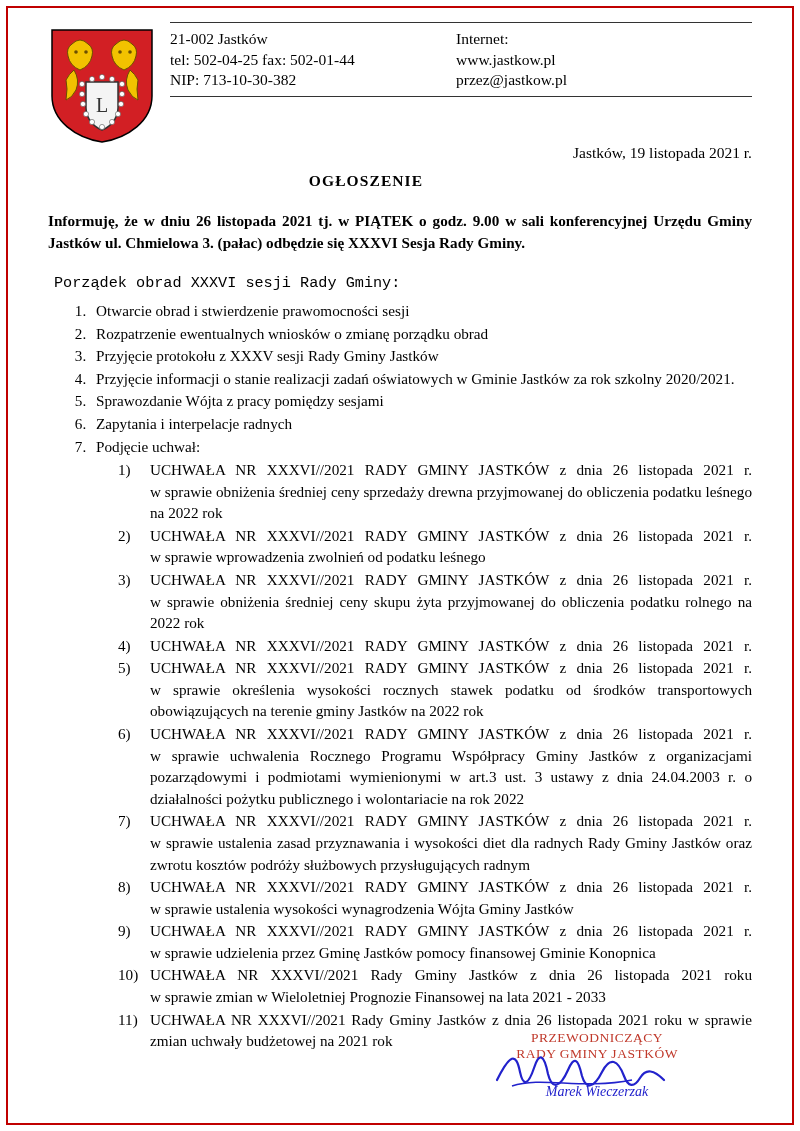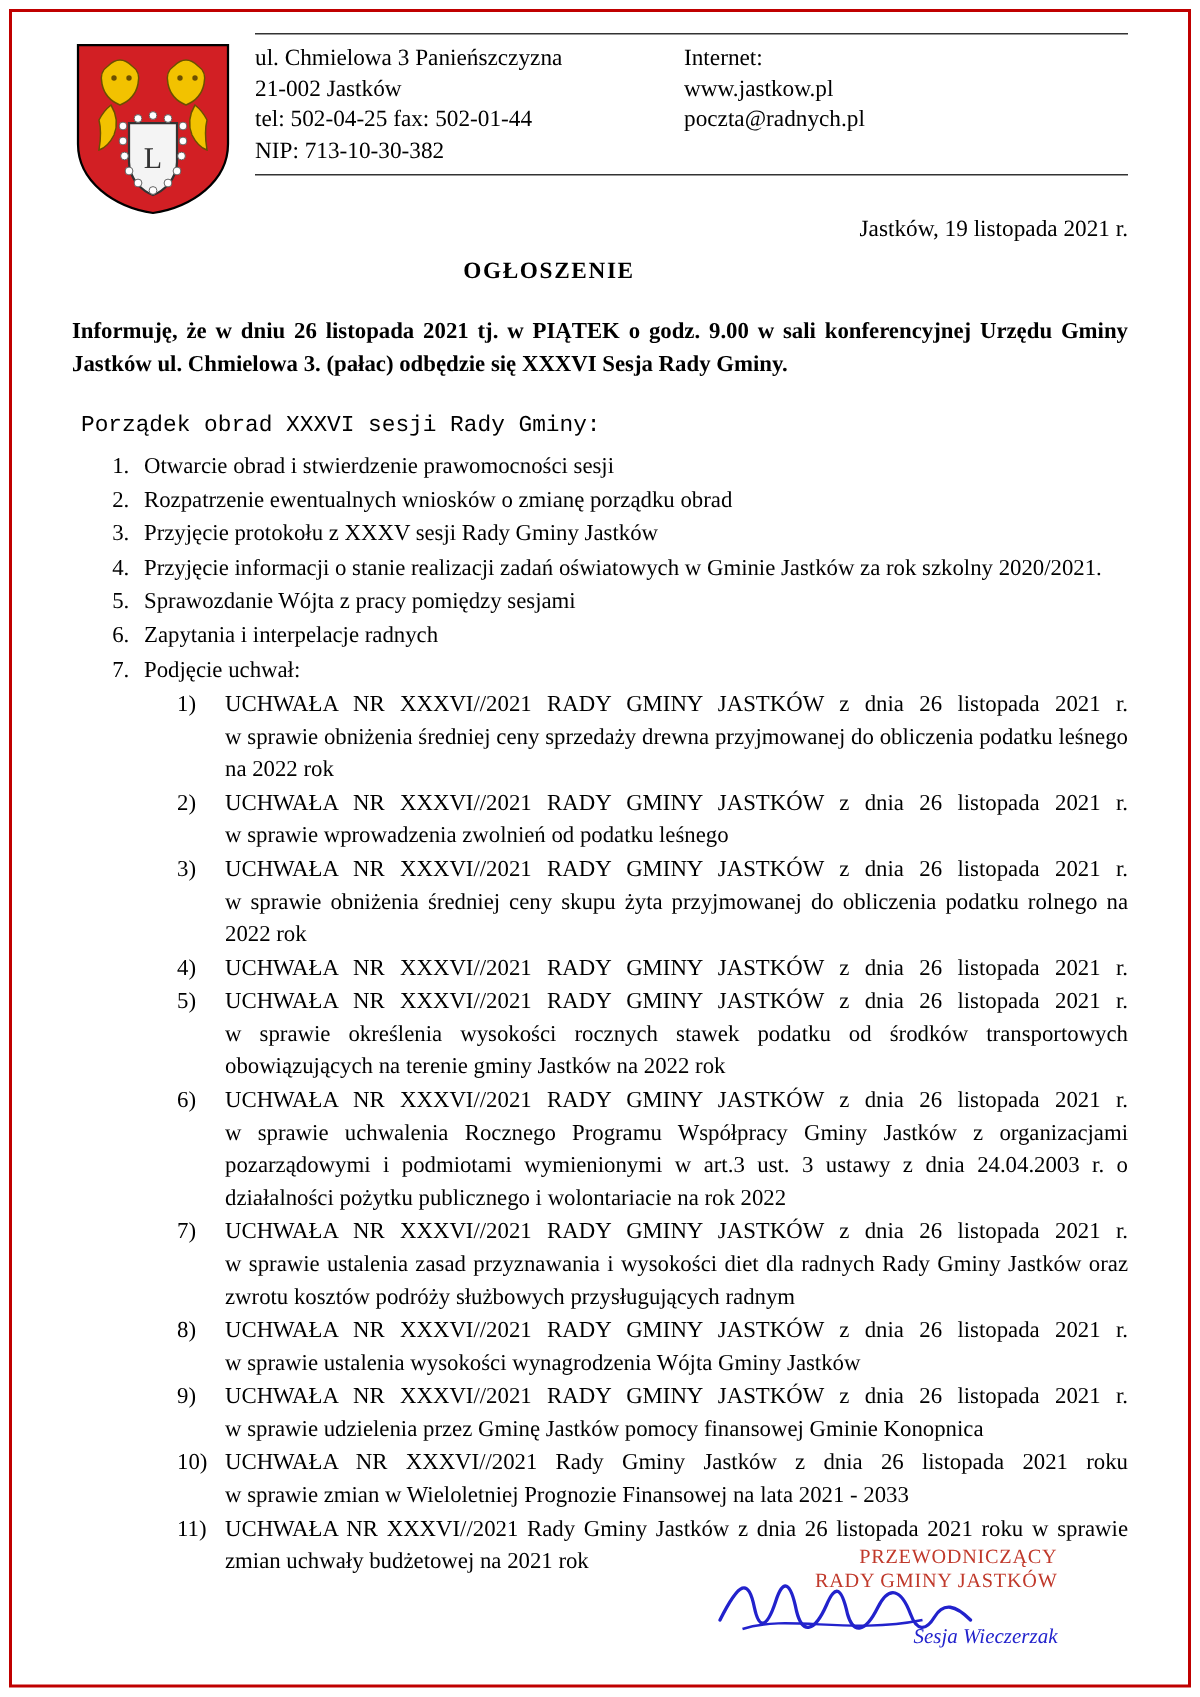--- a/index.html
+++ b/index.html
@@ -62,22 +62,22 @@
     margin-bottom:1px; text-align:justify;
   }
   ol.level2 > li:before {
     content:counter(l2) ")"; position:absolute; left:0; top:0;
     width:26px; text-align:left;
   }
   .uch-head { text-align:justify; text-align-last:justify; }
   .small-note { }
   
   .signature {
-    position:absolute; left:455px; top:1030px; width:250px;
-    color:#2222cc; text-align:right; font-size:13px;
+    position:absolute; left:472px; top:1030px; width:250px;
+    color:#2222cc; text-align:center; font-size:13px;
   }
   .sig-line1, .sig-line2 {
     color:#c0392b; font-size:13.5px; letter-spacing:0.5px;
     font-family:"Liberation Serif", serif;
   }
   .sig-name {
     color:#2222cc; font-style:italic; font-size:14px; margin-top:22px;
   }
   .sig-scribble {
     position:absolute; left:10px; top:16px; width:220px; height:50px;
@@ -128,29 +128,28 @@
             <circle cx="44" cy="53" r="2.6"></circle>
           <circle cx="54" cy="51" r="2.6"></circle>
             <circle cx="64" cy="53" r="2.6"></circle>
         </g>
       </svg>
     </div>
     <div class="header-text">
       <div class="rule"></div>
       <div class="contact-row">
         <div class="contact-left">
-          <div>ul. Chmielowa 3 Panieńszczyzna</div>
           <div>21-002 Jastków</div>
           <div>tel: 502-04-25   fax: 502-01-44</div>
           <div>NIP: 713-10-30-382</div>
         </div>
         <div class="contact-right">
           <div>Internet:</div>
           <div>www.jastkow.pl</div>
-          <div>poczta@radnych.pl</div>
+          <div>przez@jastkow.pl</div>
         </div>
       </div>
       <div class="rule2"></div>
     </div>
   </div>
 
   <div class="titlebar">
     <div class="place-date">Jastków,  19 listopada 2021 r.</div>
     <div class="ogloszenie"><span>OGŁOSZENIE</span></div>
   </div>
@@ -217,16 +216,16 @@
 
   </ol>
 
   <div class="signature">
     <div class="sig-line1">PRZEWODNICZĄCY</div>
     <div class="sig-line2">RADY GMINY JASTKÓW</div>
     <svg class="sig-scribble" viewBox="0 0 220 50">
       <path d="M15 34 C28 8 34 6 38 26 C41 40 46 40 52 22 C57 6 62 8 66 28 C70 44 78 42 86 24 C92 10 96 12 100 30 C104 44 112 42 120 26 C128 10 136 14 142 30 C146 41 152 42 158 32 C164 22 172 24 182 34" fill="none" stroke="#2222cc" stroke-width="2.2" stroke-linecap="round"></path>
       <path d="M30 40 C60 30 100 44 150 34" fill="none" stroke="#2222cc" stroke-width="1.6"></path>
     </svg>
-    <div class="sig-name">Sesja Wieczerzak</div>
+    <div class="sig-name">Marek Wieczerzak</div>
   </div>
 
 </div>
 
 </body></html>

